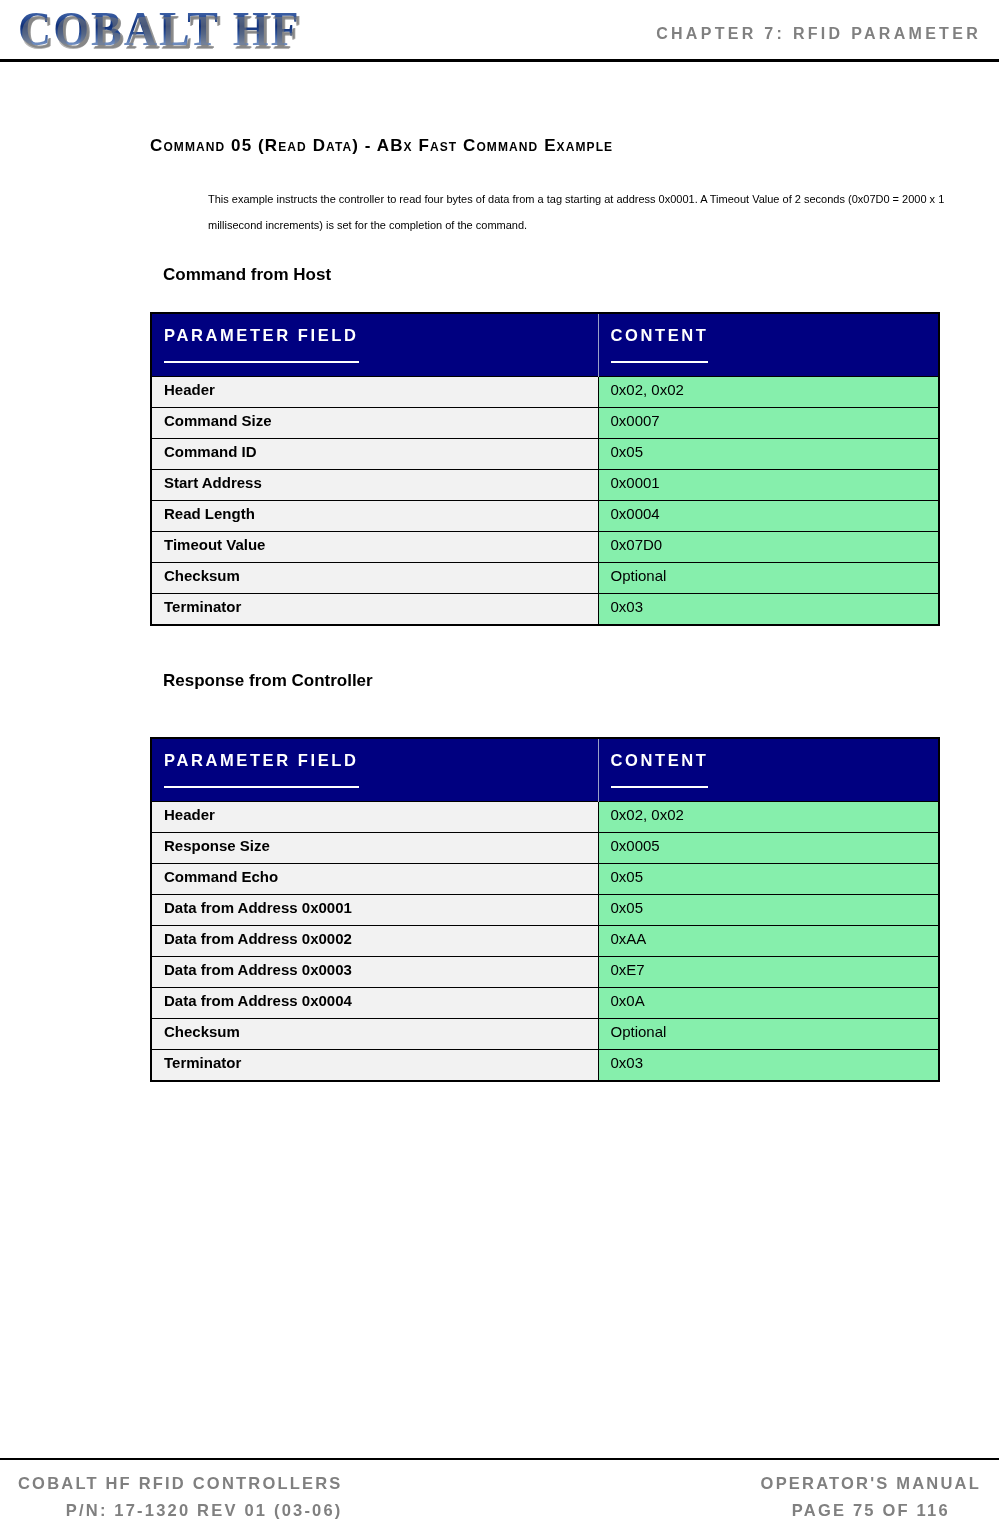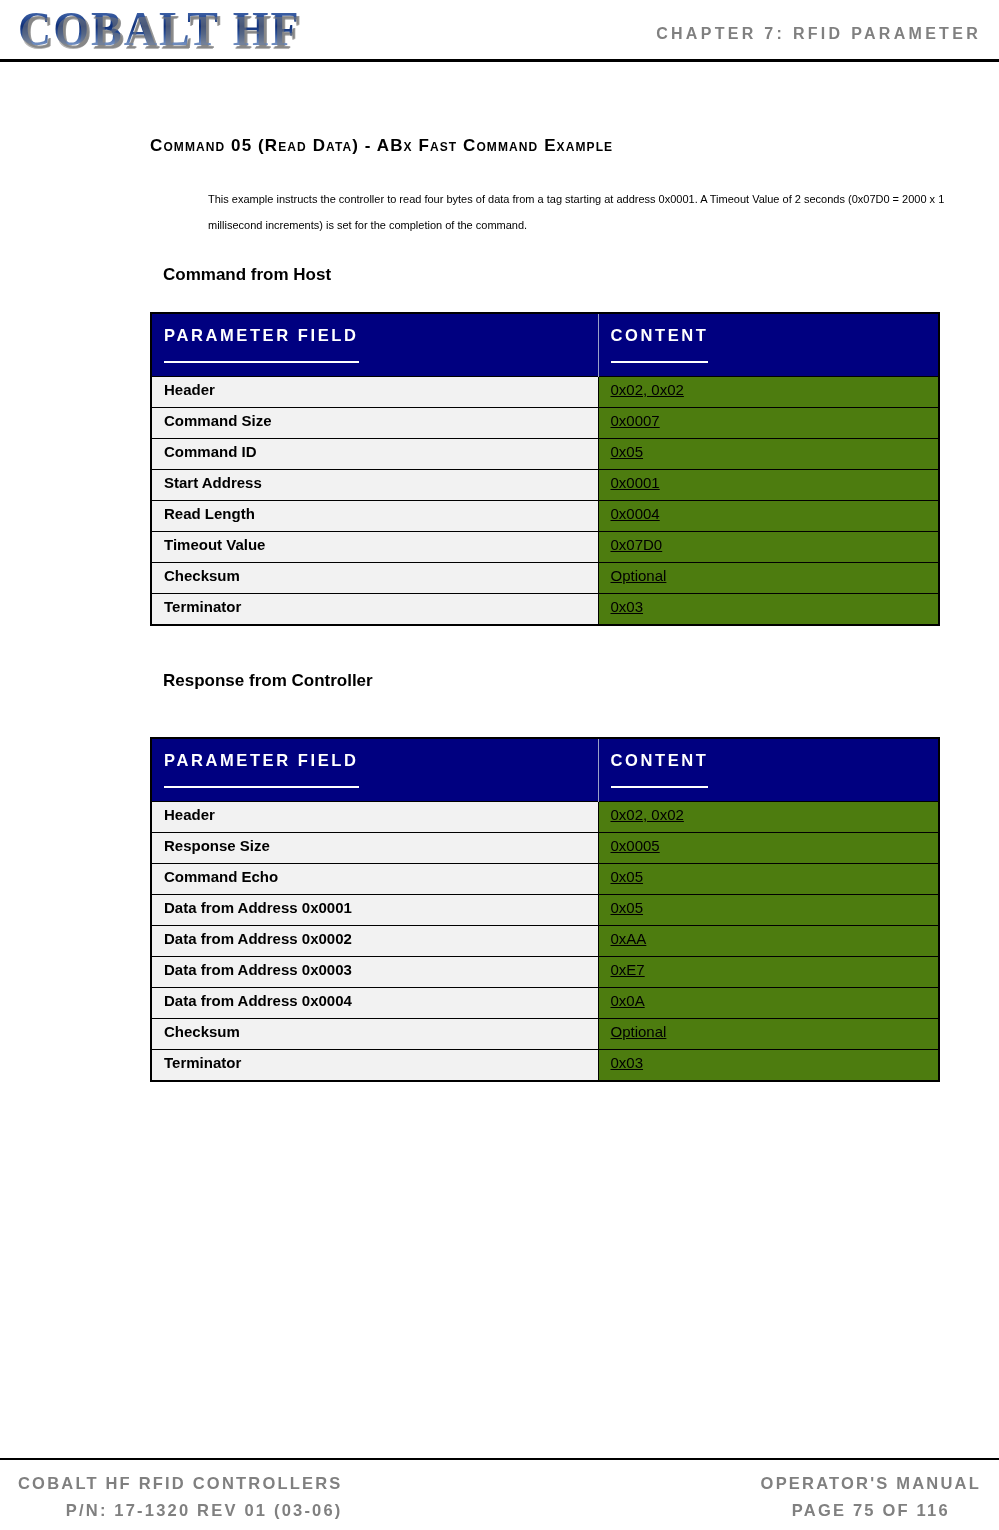--- a/index.html
+++ b/index.html
@@ -183,23 +183,22 @@
     vertical-align: middle;
     border-top: 1.5px solid #000000;
     box-sizing: border-box;
   }
   .param-table tbody td.cell-field {
     background: #f2f2f2;
     font-weight: bold;
     border-right: 1.5px solid #000000;
   }
   .param-table tbody td.cell-content {
-    background: #4d7c0f;
+    background: #86efac;
     font-weight: normal;
-    text-decoration: underline;
   }
 
   
   .page-footer {
     position: absolute;
     left: 0;
     bottom: 0;
     width: 999px;
     height: 72px;
   }

